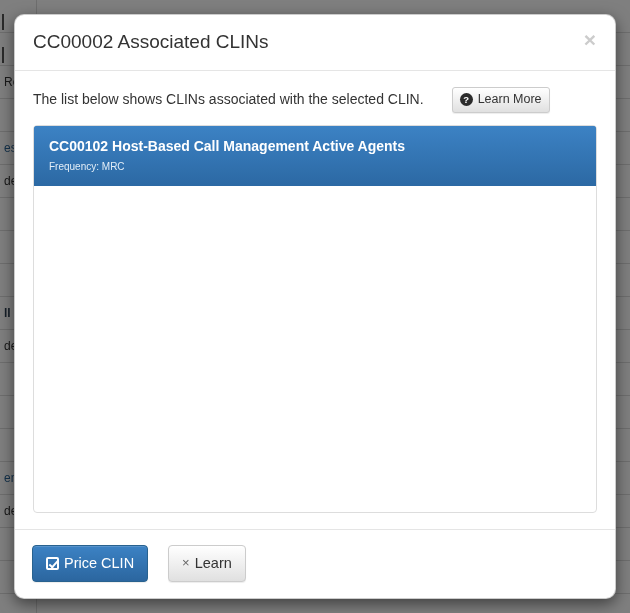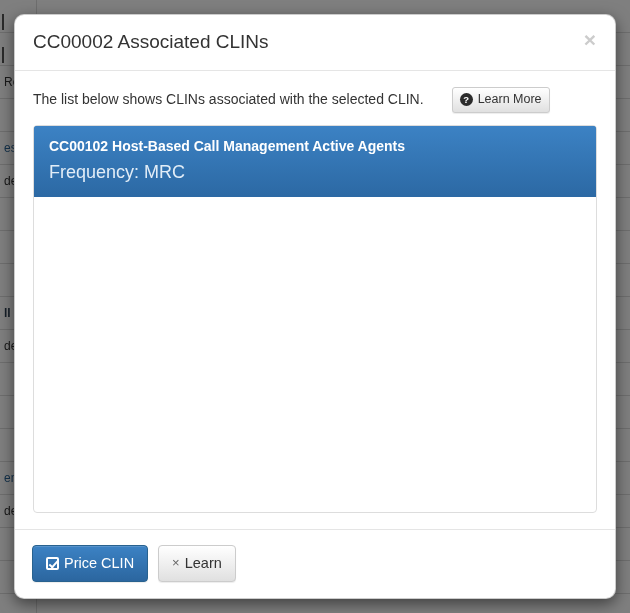--- a/index.html
+++ b/index.html
@@ -227,35 +227,35 @@
     border-color: #2c69a4;
     color: #ffffff;
   }
   .clin-item-title {
     font-size: 14px;
     font-weight: bold;
     line-height: 1.35;
     margin-bottom: 4px;
   }
   .clin-item-sub {
-    font-size: 18px;
+    font-size: 10px;
     line-height: 1.35;
   }
   .clin-item.active .clin-item-sub { color: #e2edf7; }
 
   .modal-footer {
     flex: 0 0 auto;
     border-top: 1px solid #e5e5e5;
     padding: 15px 17px 16px 17px;
     display: flex;
     align-items: center;
     justify-content: space-between;
     box-sizing: border-box;
   }
-  .footer-right { display: flex; align-items: center; gap: 10px; }
+  .footer-right { display: flex; align-items: center; gap: 20px; }
 
   
   .icon-download {
     width: 13px; height: 13px;
     position: relative;
     display: inline-block;
   }
   .icon-download::before {
     content: "";
     position: absolute;

